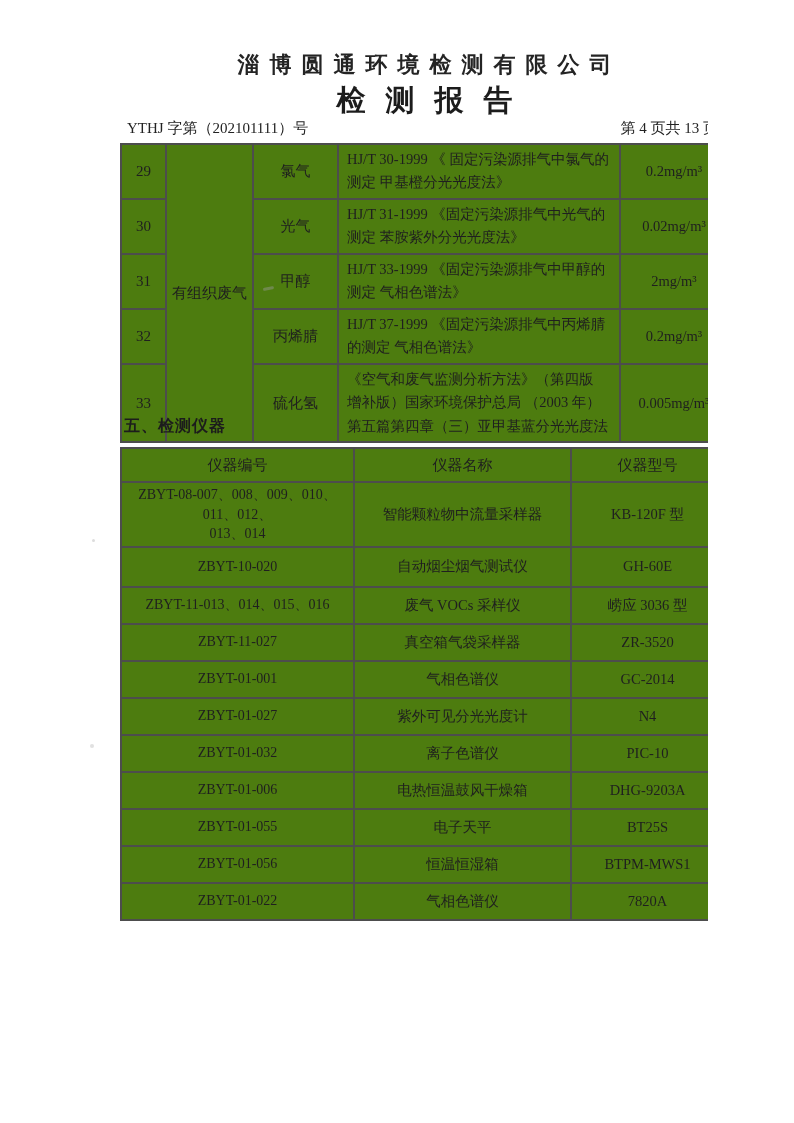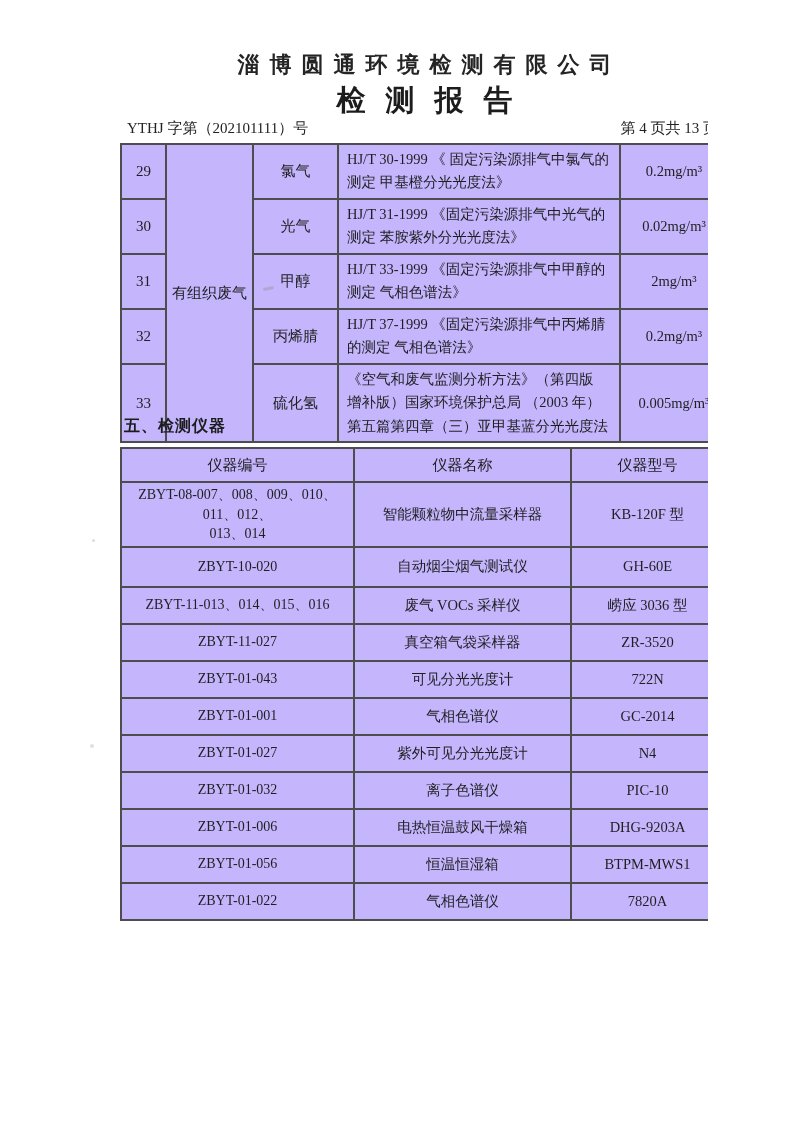--- a/index.html
+++ b/index.html
@@ -22,21 +22,21 @@
     text-align:center;font-size:29px;font-weight:bold;
     letter-spacing:20px;text-indent:20px;color:#1c1c1c;
     white-space:nowrap;
   }
   .info-row{
     position:absolute;top:119px;left:121px;width:607px;
     box-sizing:border-box;padding:0 10px 0 6px;
     display:flex;justify-content:space-between;
     font-size:15px;color:#222;
   }
-  table{border-collapse:collapse;table-layout:fixed;position:absolute;background:#c4b5fd;}
+  table{border-collapse:collapse;table-layout:fixed;position:absolute;background:#4d7c0f;}
   td,th{
     border:2px solid #4d4d4d;
     vertical-align:middle;
     padding:2px 4px;
     font-weight:normal;
     overflow:hidden;
   }
   
   .methods{top:143px;left:120px;width:607px;font-size:15px;}
   .methods td{text-align:center;}
@@ -154,45 +154,45 @@
       <td class="id-cell">ZBYT-11-013、014、015、016</td>
       <td>废气 VOCs 采样仪</td>
       <td>崂应 3036 型</td>
     </tr>
     <tr>
       <td class="id-cell">ZBYT-11-027</td>
       <td>真空箱气袋采样器</td>
       <td>ZR-3520</td>
     </tr>
     <tr>
-      <td class="id-cell">ZBYT-01-043</td>
-      <td>可见分光光度计</td>
-      <td>722N</td>
-    </tr>
-    <tr>
       <td class="id-cell">ZBYT-01-001</td>
       <td>气相色谱仪</td>
       <td>GC-2014</td>
     </tr>
     <tr>
       <td class="id-cell">ZBYT-01-027</td>
       <td>紫外可见分光光度计</td>
       <td>N4</td>
     </tr>
     <tr>
       <td class="id-cell">ZBYT-01-032</td>
       <td>离子色谱仪</td>
       <td>PIC-10</td>
     </tr>
     <tr>
       <td class="id-cell">ZBYT-01-006</td>
       <td>电热恒温鼓风干燥箱</td>
       <td>DHG-9203A</td>
     </tr>
     <tr>
+      <td class="id-cell">ZBYT-01-055</td>
+      <td>电子天平</td>
+      <td>BT25S</td>
+    </tr>
+    <tr>
       <td class="id-cell">ZBYT-01-056</td>
       <td>恒温恒湿箱</td>
       <td>BTPM-MWS1</td>
     </tr>
     <tr>
       <td class="id-cell">ZBYT-01-022</td>
       <td>气相色谱仪</td>
       <td>7820A</td>
     </tr>
   </tbody>

